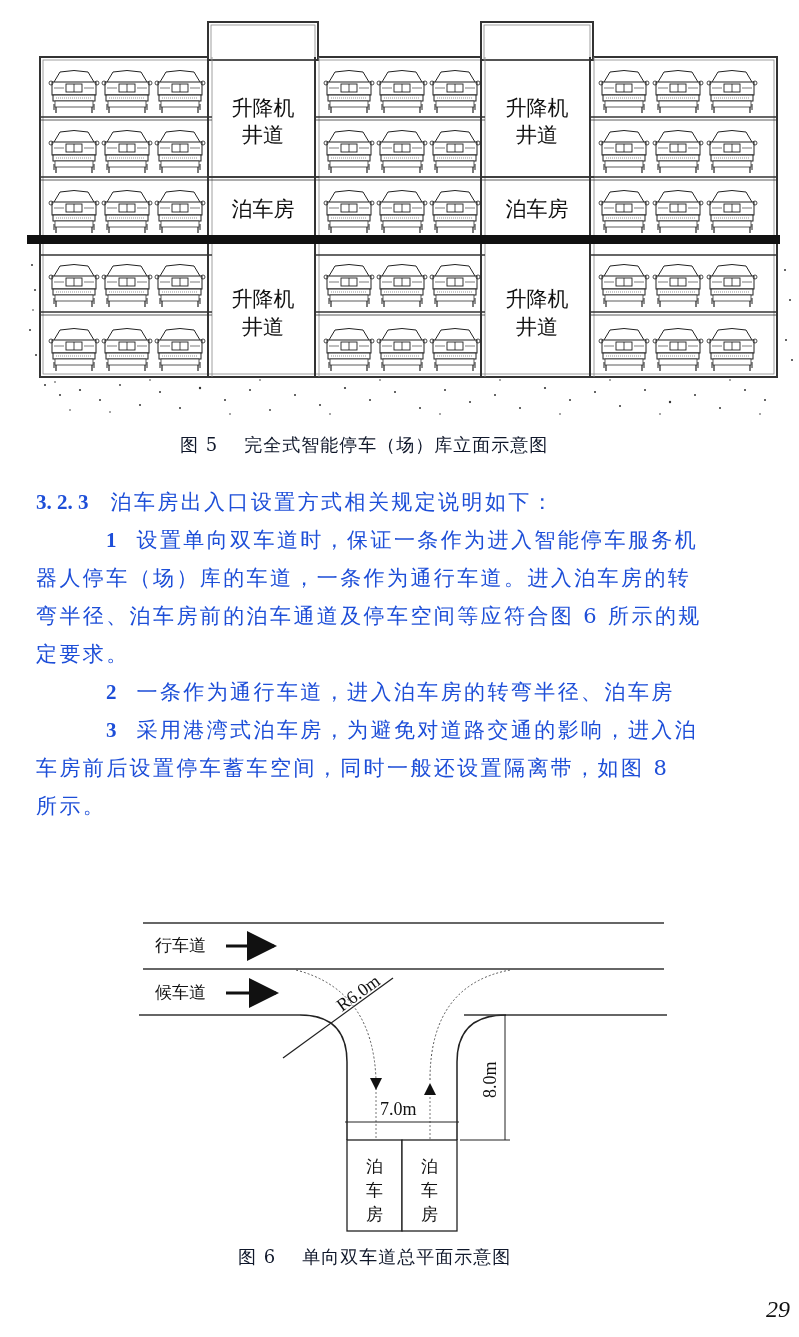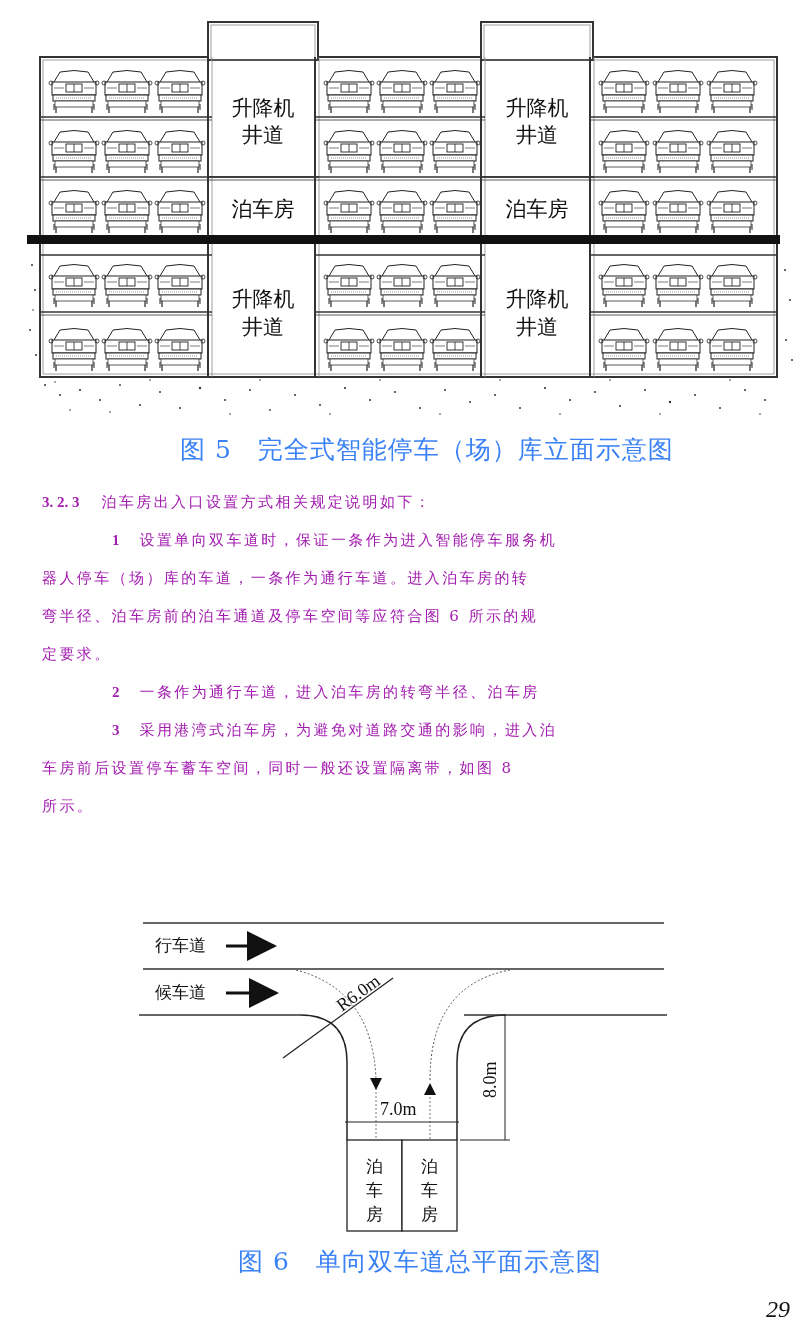--- a/index.html
+++ b/index.html
@@ -1,23 +1,23 @@
 <!DOCTYPE html>
 <html><head>
 <meta charset="utf-8">
 <style>
   html, body { margin: 0; padding: 0; background: #ffffff; }
   body { width: 799px; height: 1337px; position: relative; overflow: hidden;
          font-family: "DejaVu Serif", "Liberation Serif", serif; color: #1a1a1a; }
   .abs { position: absolute; }
   svg text { font-family: "DejaVu Sans", "Liberation Sans", sans-serif; }
   .fig5-label { font-size: 21px; fill: #111; }
-  .caption { position: absolute; font-size: 25px; color: #3b82f6; white-space: nowrap; letter-spacing: 1px; }
-  .para { position: absolute; left: 42px; width: 735px; font-size: 15px; line-height: 38px;
-          color: #a21caf; letter-spacing: 2.4px; }
+  .caption { position: absolute; font-size: 18px; color: #0f172a; white-space: nowrap; letter-spacing: 1px; }
+  .para { position: absolute; left: 36px; width: 735px; font-size: 21px; line-height: 38px;
+          color: #1d4ed8; letter-spacing: 2.4px; }
   .para .line { display: block; white-space: nowrap; }
   .secnum { font-family: "Liberation Serif", serif; font-weight: bold; letter-spacing: 0; margin-right: 22px; }
   .itemnum { font-family: "Liberation Serif", serif; font-weight: bold; margin-left: 70px; margin-right: 20px; letter-spacing: 0; }
   .pagenum { position: absolute; font-family: "Liberation Serif", serif; font-style: italic; font-size: 24px; color: #111; margin-left: 29px; }
   .fig6-text { font-size: 17px; fill: #111; }
   .dim { font-family: "Liberation Serif", serif; font-size: 18px; fill: #111; }
 </style>
 </head>
 <body>
 

